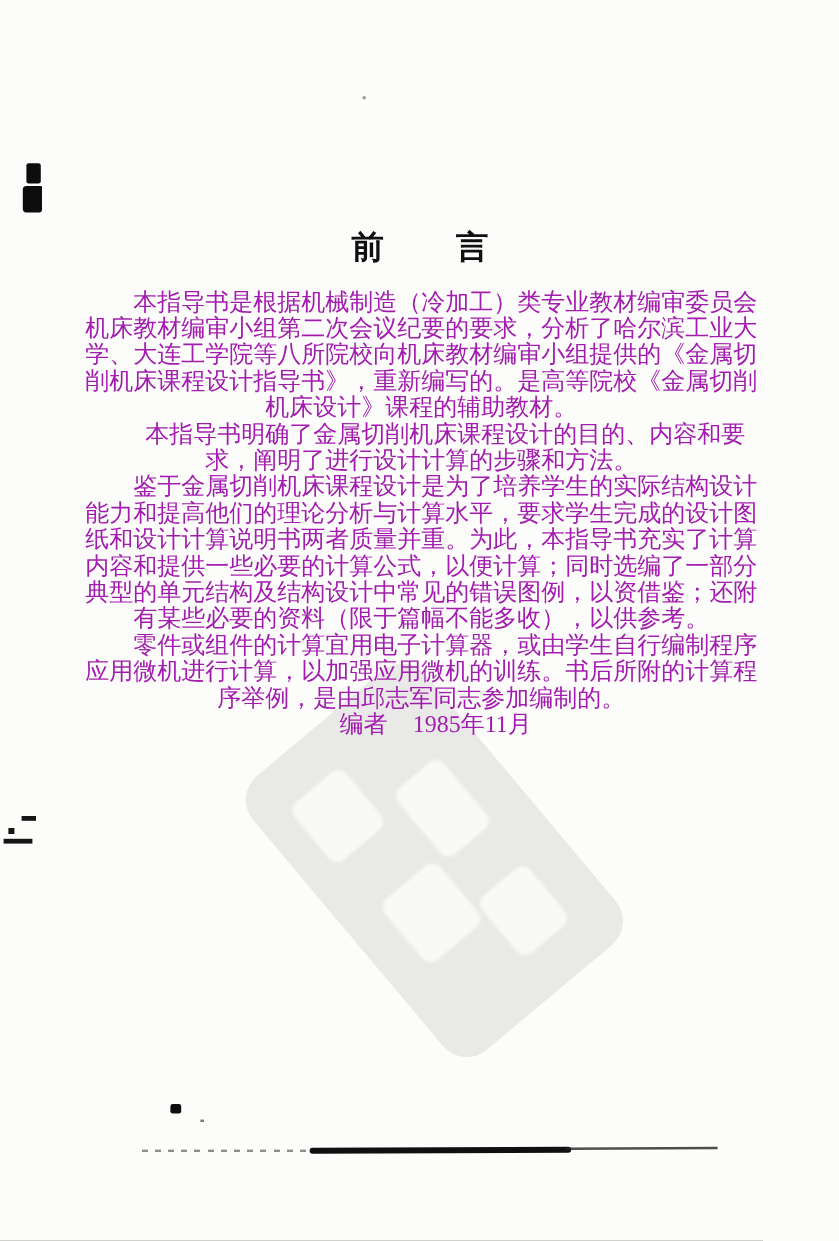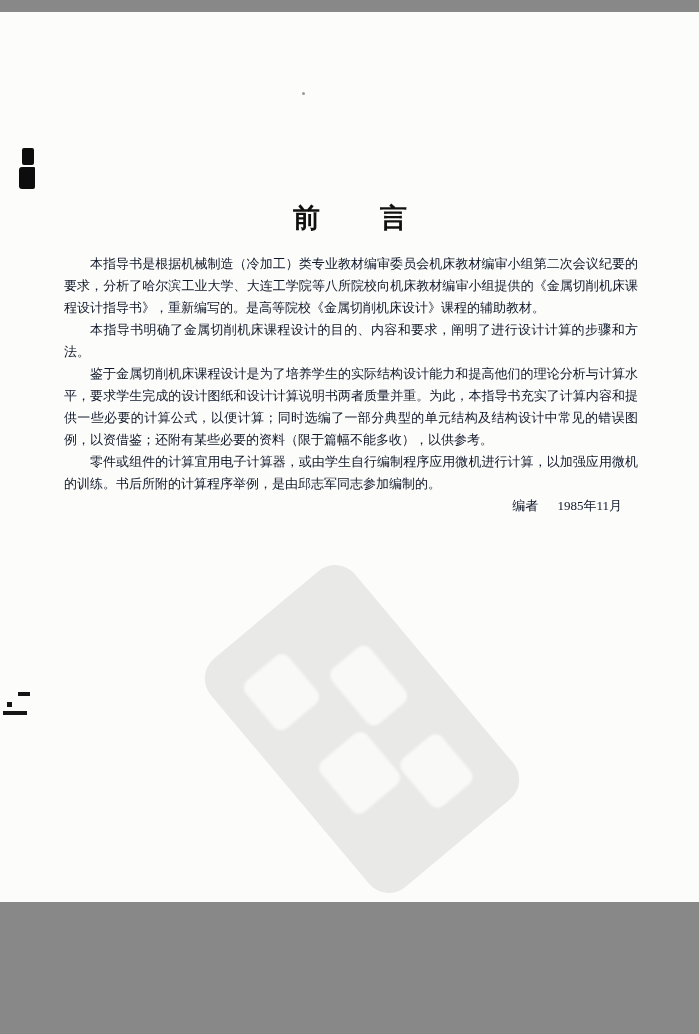--- a/index.html
+++ b/index.html
@@ -1,19 +1,19 @@
 <!DOCTYPE html>
 <html><head>
 <meta charset="utf-8">
 <style>
   html,body { margin:0; padding:0; background:#888; }
   .page {
     position:relative;
-    width:699px; height:890px;
-    margin:12px auto;
+    width:699px; height:1034px;
+    margin:0 auto;
     background:#fcfcfa;
     overflow:hidden;
     font-family:"Liberation Serif","DejaVu Serif",serif;
   }
 
   
   .watermark {
     position:absolute; left:268px; top:568px;
     width:188px; height:298px;
     background:#e9e9e7;
@@ -33,26 +33,26 @@
   .title {
     position:absolute; left:64px; top:188px; width:574px;
     text-align:center;
     font-size:27px; font-weight:bold; color:#101010;
     letter-spacing:2px;
     z-index:3;
   }
 
   .body-text {
     position:absolute; left:64px; top:241px; width:574px;
-    font-size:13px; line-height:22px;
-    color:#0f172a;
+    font-size:20px; line-height:22px;
+    color:#a21caf;
     text-align:justify;
     z-index:3;
   }
-  .body-text p { margin:0; text-indent:2em; }
+  .body-text p { margin:0; text-indent:2em;text-align:center; }
 
   .signature {
     margin-top:3px;
     text-align:right;
     padding-right:16px;
     text-indent:0;
   }
   .signature .author { margin-right:16px; }
 
   

